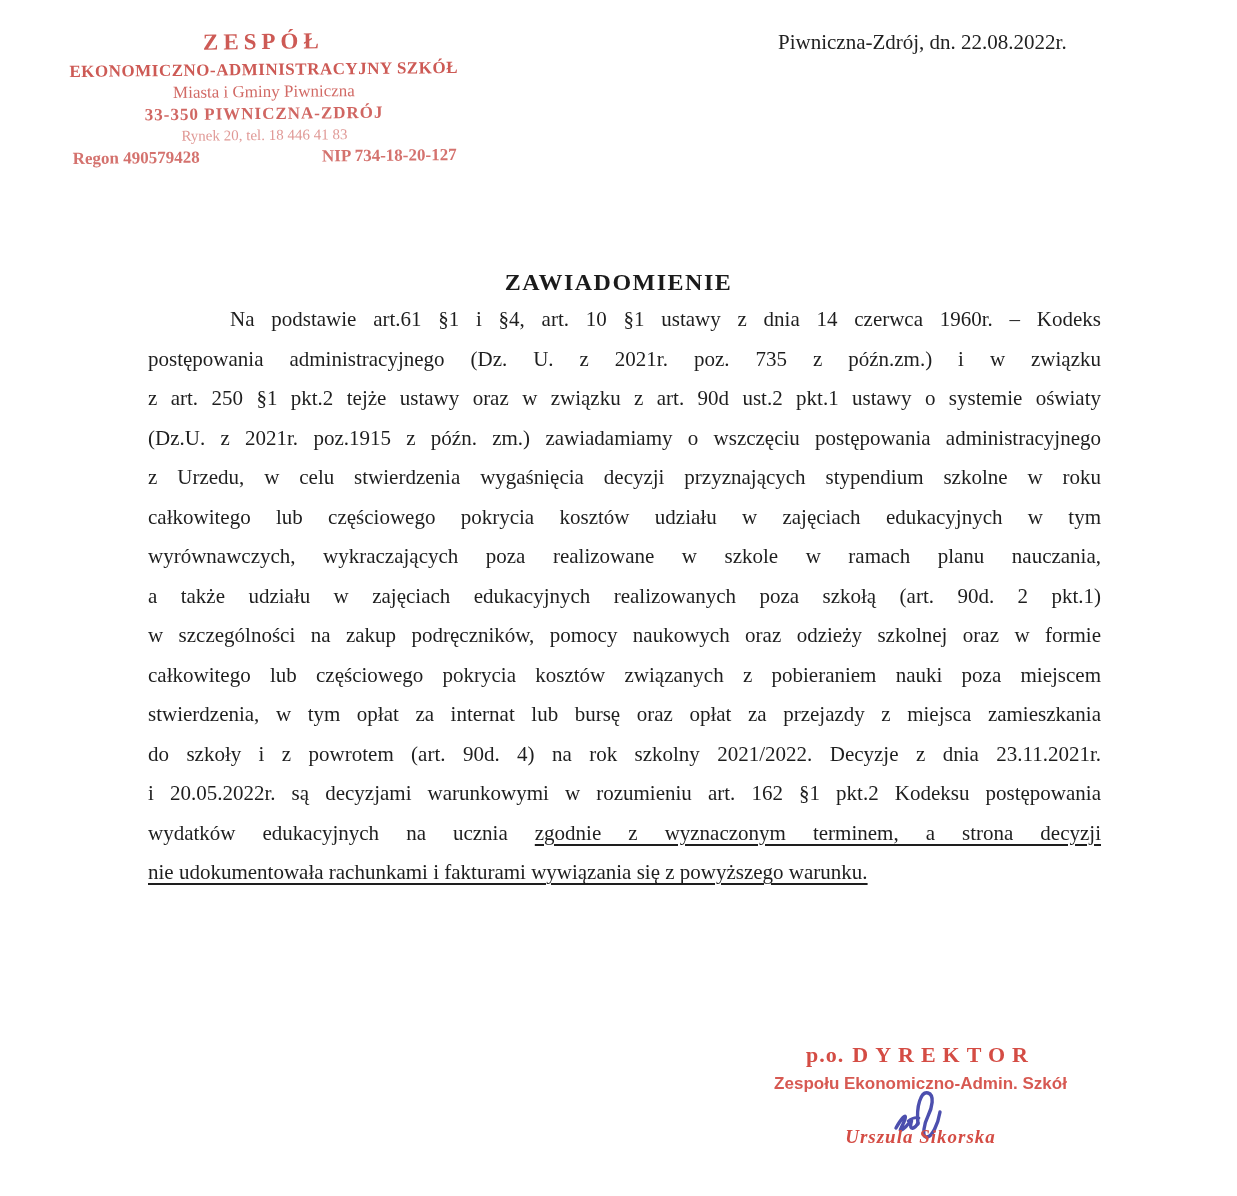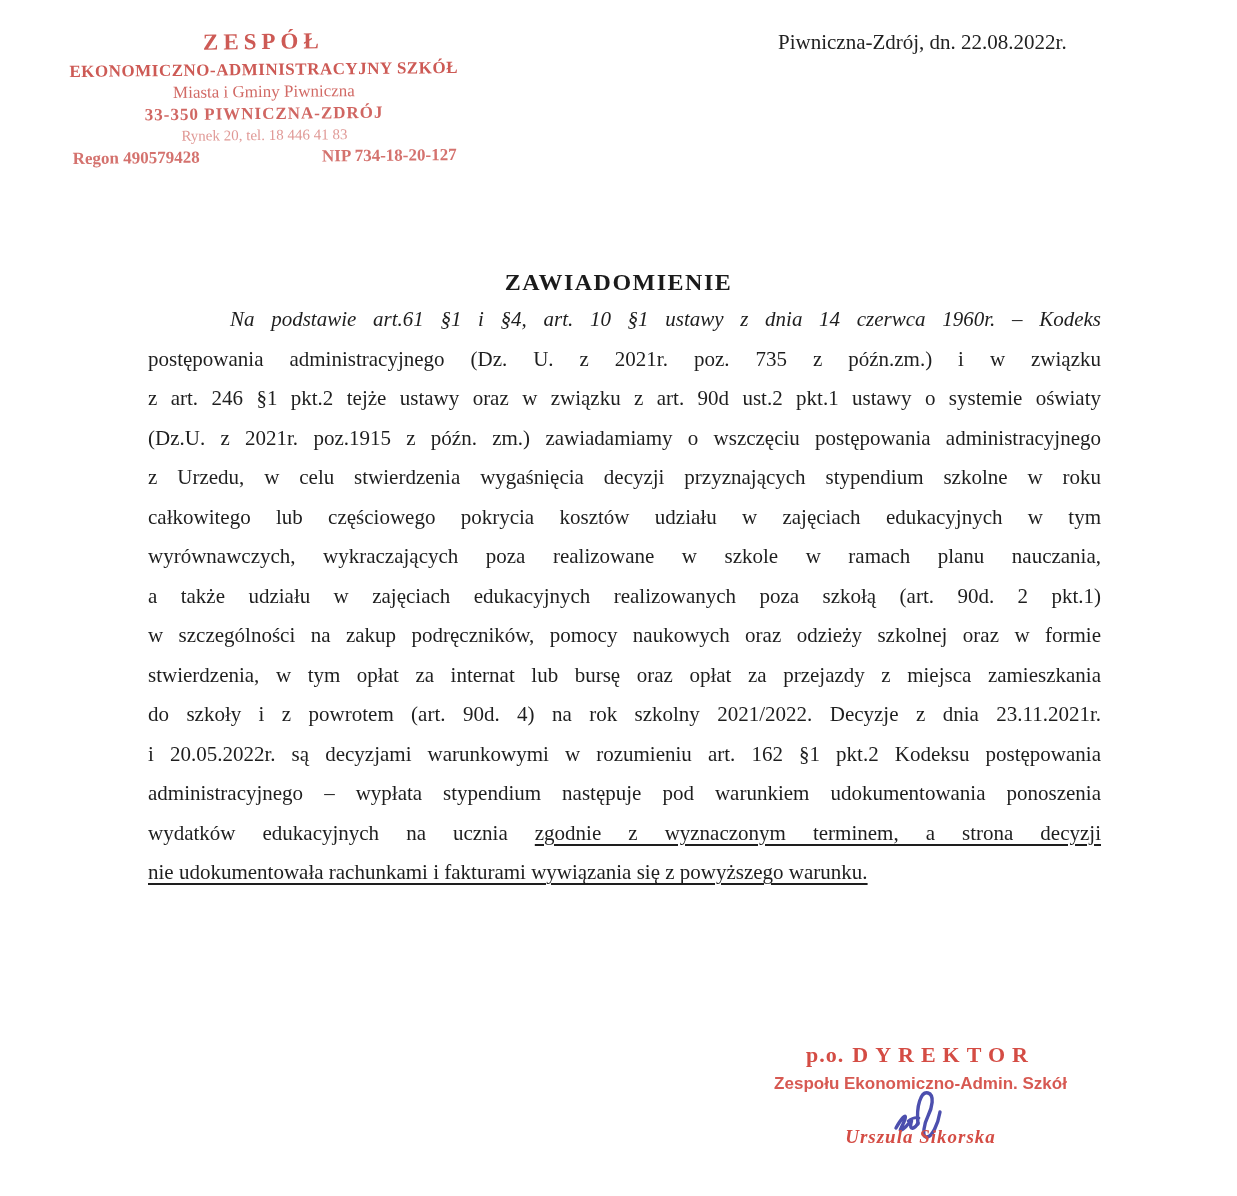--- a/index.html
+++ b/index.html
@@ -72,21 +72,21 @@
     height: 39.5px;
     line-height: 39.5px;
     white-space: normal;
     text-align: left;
   }
   .bline.just {
     text-align: justify;
     text-align-last: justify;
   }
   .bline.indent span:first-child { padding-left: 0; }
-  .bline.indent { text-indent: 82px; font-style: italic; }
+  .bline.indent { text-indent: 82px; }
   .ul {
     text-decoration: underline;
     text-decoration-thickness: 2px;
     text-underline-offset: 4px;
   }
 
   
   .sig {
     position: absolute;
     left: 748px;
@@ -134,31 +134,31 @@
     </div>
   </div>
 
   <div class="dateline">Piwniczna-Zdrój, dn. 22.08.2022r.</div>
 
   <div class="title">ZAWIADOMIENIE</div>
 
   <div class="body-text">
       <div class="bline just indent"><span>Na podstawie art.61 §1 i §4, art. 10 §1 ustawy z dnia 14 czerwca 1960r. – Kodeks</span></div>
       <div class="bline just"><span>postępowania administracyjnego (Dz. U. z 2021r. poz. 735 z późn.zm.) i w związku</span></div>
-      <div class="bline just"><span>z art. 246 §1 pkt.2 tejże ustawy oraz w związku z art. 90d ust.2 pkt.1 ustawy o systemie oświaty</span></div>
+      <div class="bline just"><span>z art. 250 §1 pkt.2 tejże ustawy oraz w związku z art. 90d ust.2 pkt.1 ustawy o systemie oświaty</span></div>
       <div class="bline just"><span>(Dz.U. z 2021r. poz.1915 z późn. zm.) zawiadamiamy o wszczęciu postępowania administracyjnego</span></div>
       <div class="bline just"><span>z Urzedu, w celu stwierdzenia wygaśnięcia decyzji przyznających stypendium szkolne w roku</span></div>
       <div class="bline just"><span>całkowitego lub częściowego pokrycia kosztów udziału w zajęciach edukacyjnych w tym</span></div>
       <div class="bline just"><span>wyrównawczych, wykraczających poza realizowane w szkole w ramach planu nauczania,</span></div>
       <div class="bline just"><span>a także udziału w zajęciach edukacyjnych realizowanych poza szkołą (art. 90d. 2 pkt.1)</span></div>
       <div class="bline just"><span>w szczególności na zakup podręczników, pomocy naukowych oraz odzieży szkolnej oraz w formie</span></div>
+      <div class="bline just"><span>całkowitego lub częściowego pokrycia kosztów związanych z pobieraniem nauki poza miejscem</span></div>
       <div class="bline just"><span>stwierdzenia, w tym opłat za internat lub bursę oraz opłat za przejazdy z miejsca zamieszkania</span></div>
       <div class="bline just"><span>do szkoły i z powrotem (art. 90d. 4) na rok szkolny 2021/2022. Decyzje z dnia 23.11.2021r.</span></div>
       <div class="bline just"><span>i 20.05.2022r. są decyzjami warunkowymi w rozumieniu art. 162 §1 pkt.2 Kodeksu postępowania</span></div>
-      <div class="bline just"><span>administracyjnego – wypłata stypendium następuje pod warunkiem udokumentowania ponoszenia</span></div>
       <div class="bline just"><span>wydatków edukacyjnych na ucznia </span><span class="ul">zgodnie z wyznaczonym terminem, a strona decyzji</span></div>
       <div class="bline"><span class="ul">nie udokumentowała rachunkami i fakturami wywiązania się z powyższego warunku.</span></div>
     </div>
 
   <div class="sig">
     <div class="sig-role">
       <span class="prefix">p.o.</span><span class="rtitle">DYREKTOR</span>
     </div>
     <div class="sig-org">Zespołu Ekonomiczno-Admin. Szkół</div>
     <svg class="sig-ink" width="76" height="58" viewBox="0 0 76 58">

